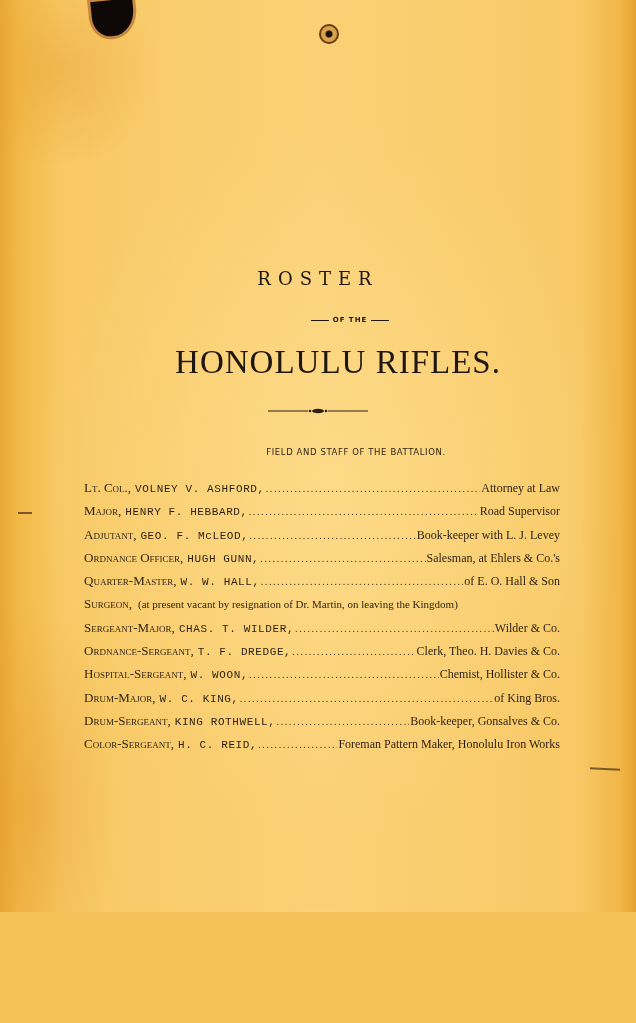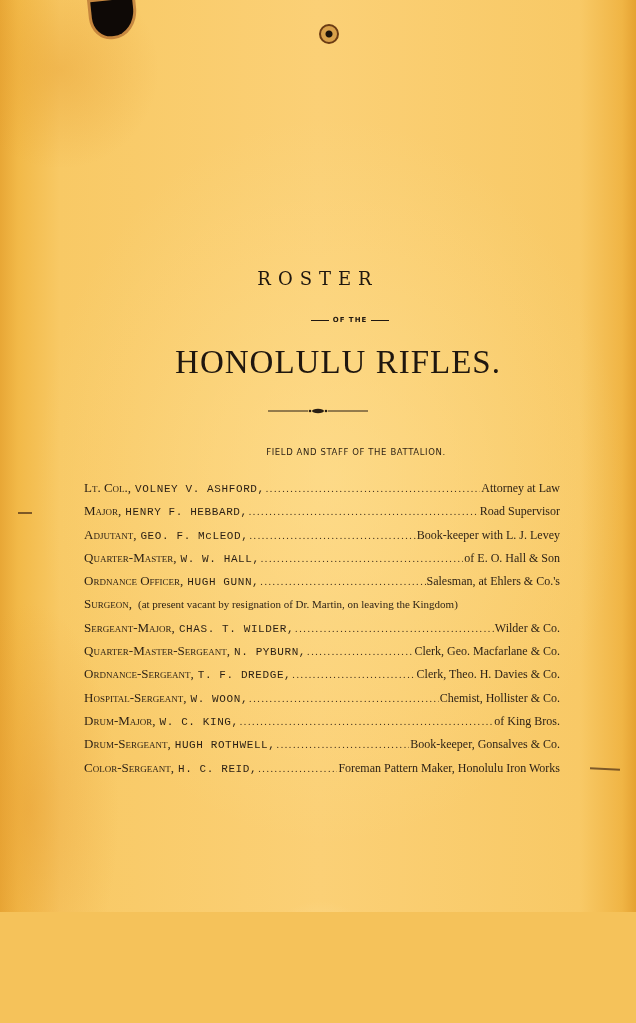--- a/index.html
+++ b/index.html
@@ -115,46 +115,40 @@
       <span class="dots"></span>
       <span class="occ">Road Supervisor</span>
     </div>
     <div class="row">
       <span class="rank">Adjutant,</span>
       <span class="name">GEO. F. McLEOD,</span>
       <span class="dots"></span>
       <span class="occ">Book-keeper with L. J. Levey</span>
     </div>
     <div class="row">
+      <span class="rank">Ordnance Officer,</span>
+      <span class="name">HUGH GUNN,</span>
+      <span class="dots"></span>
+      <span class="occ">Salesman, at Ehlers &amp; Co.'s</span>
+    </div>
+    <div class="row">
       <span class="rank">Quarter-Master,</span>
       <span class="name">W. W. HALL,</span>
       <span class="dots"></span>
       <span class="occ">of E. O. Hall &amp; Son</span>
-    </div>
-    <div class="row">
-      <span class="rank">Ordnance Officer,</span>
-      <span class="name">HUGH GUNN,</span>
-      <span class="dots"></span>
-      <span class="occ">Salesman, at Ehlers &amp; Co.'s</span>
     </div>
     <div class="row">
       <span class="rank">Surgeon,</span>
       <span class="note">(at present vacant by resignation of Dr. Martin, on leaving the Kingdom)</span>
     </div>
     <div class="row">
       <span class="rank">Sergeant-Major,</span>
       <span class="name">CHAS. T. WILDER,</span>
       <span class="dots"></span>
       <span class="occ">Wilder &amp; Co.</span>
-    </div>
-    <div class="row">
-      <span class="rank">Quarter-Master-Sergeant,</span>
-      <span class="name">N. PYBURN,</span>
-      <span class="dots"></span>
-      <span class="occ">Clerk, Geo. Macfarlane &amp; Co.</span>
     </div>
     <div class="row">
       <span class="rank">Ordnance-Sergeant,</span>
       <span class="name">T. F. DREDGE,</span>
       <span class="dots"></span>
       <span class="occ">Clerk, Theo. H. Davies &amp; Co.</span>
     </div>
     <div class="row">
       <span class="rank">Hospital-Sergeant,</span>
       <span class="name">W. WOON,</span>
@@ -162,21 +156,21 @@
       <span class="occ">Chemist, Hollister &amp; Co.</span>
     </div>
     <div class="row">
       <span class="rank">Drum-Major,</span>
       <span class="name">W. C. KING,</span>
       <span class="dots"></span>
       <span class="occ">of King Bros.</span>
     </div>
     <div class="row">
       <span class="rank">Drum-Sergeant,</span>
-      <span class="name">HUGH ROTHWELL,</span>
+      <span class="name">KING ROTHWELL,</span>
       <span class="dots"></span>
       <span class="occ">Book-keeper, Gonsalves &amp; Co.</span>
     </div>
     <div class="row">
       <span class="rank">Color-Sergeant,</span>
       <span class="name">H. C. REID,</span>
       <span class="dots"></span>
       <span class="occ">Foreman Pattern Maker, Honolulu Iron Works</span>
     </div>
   </div>

